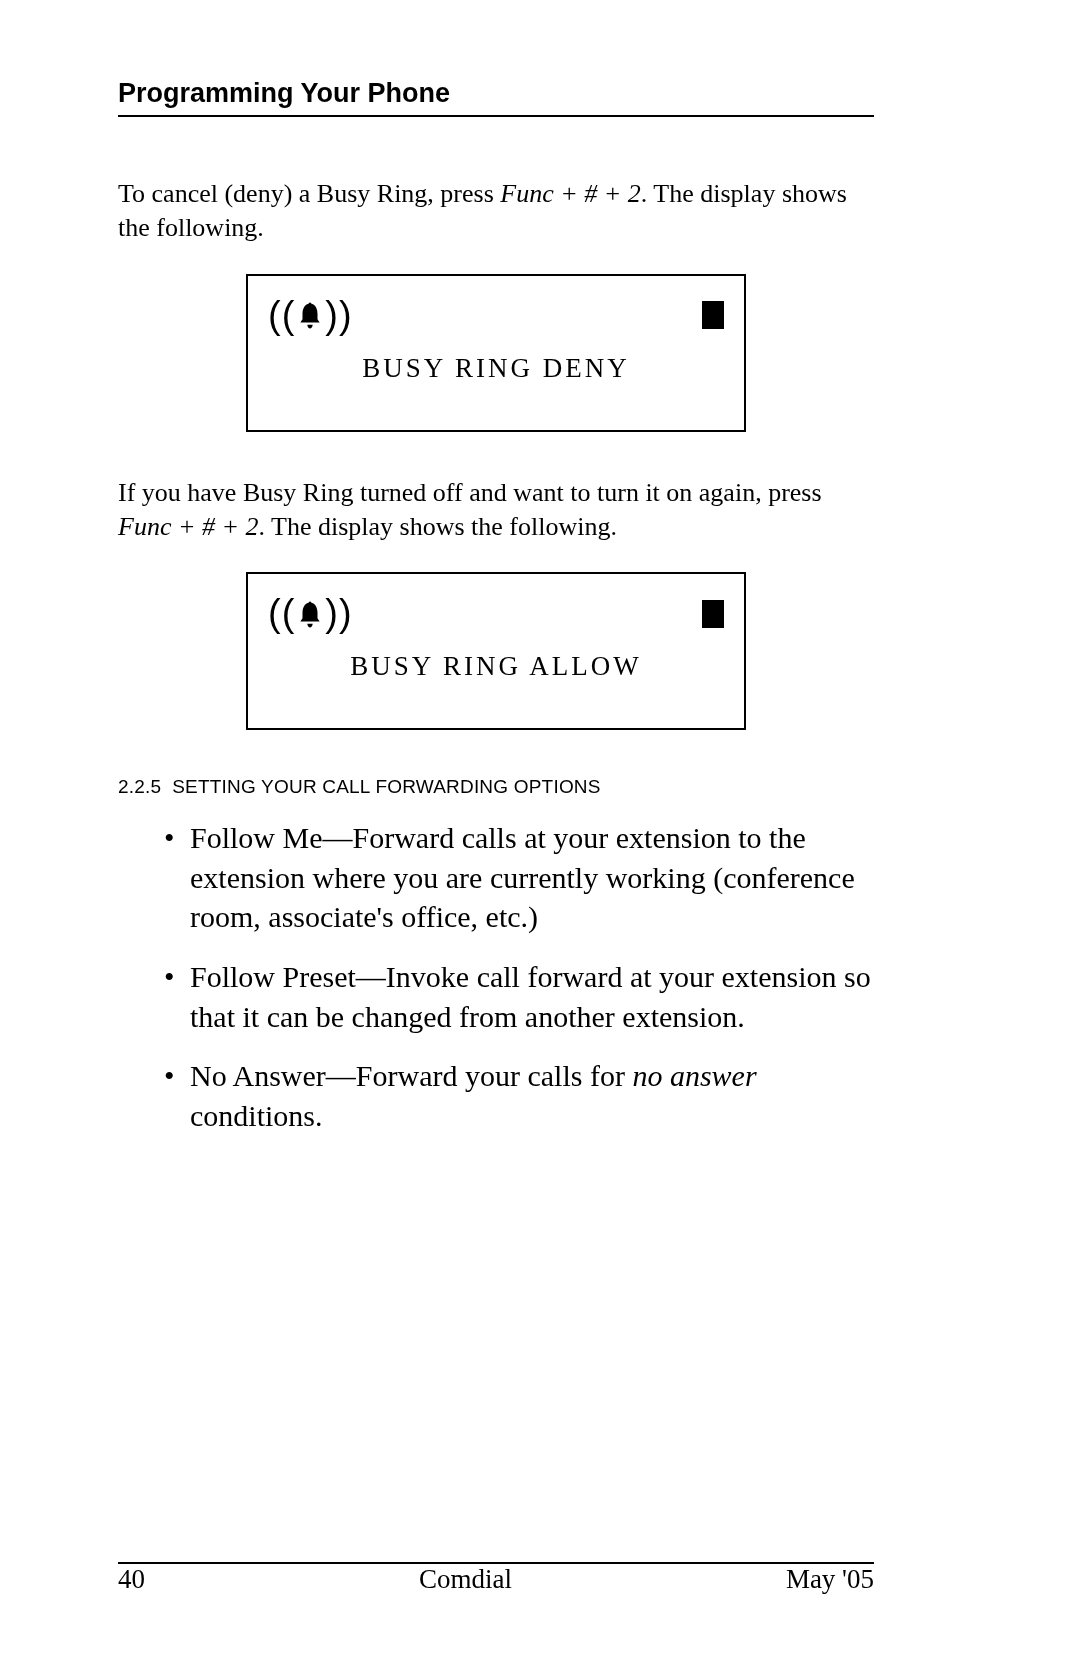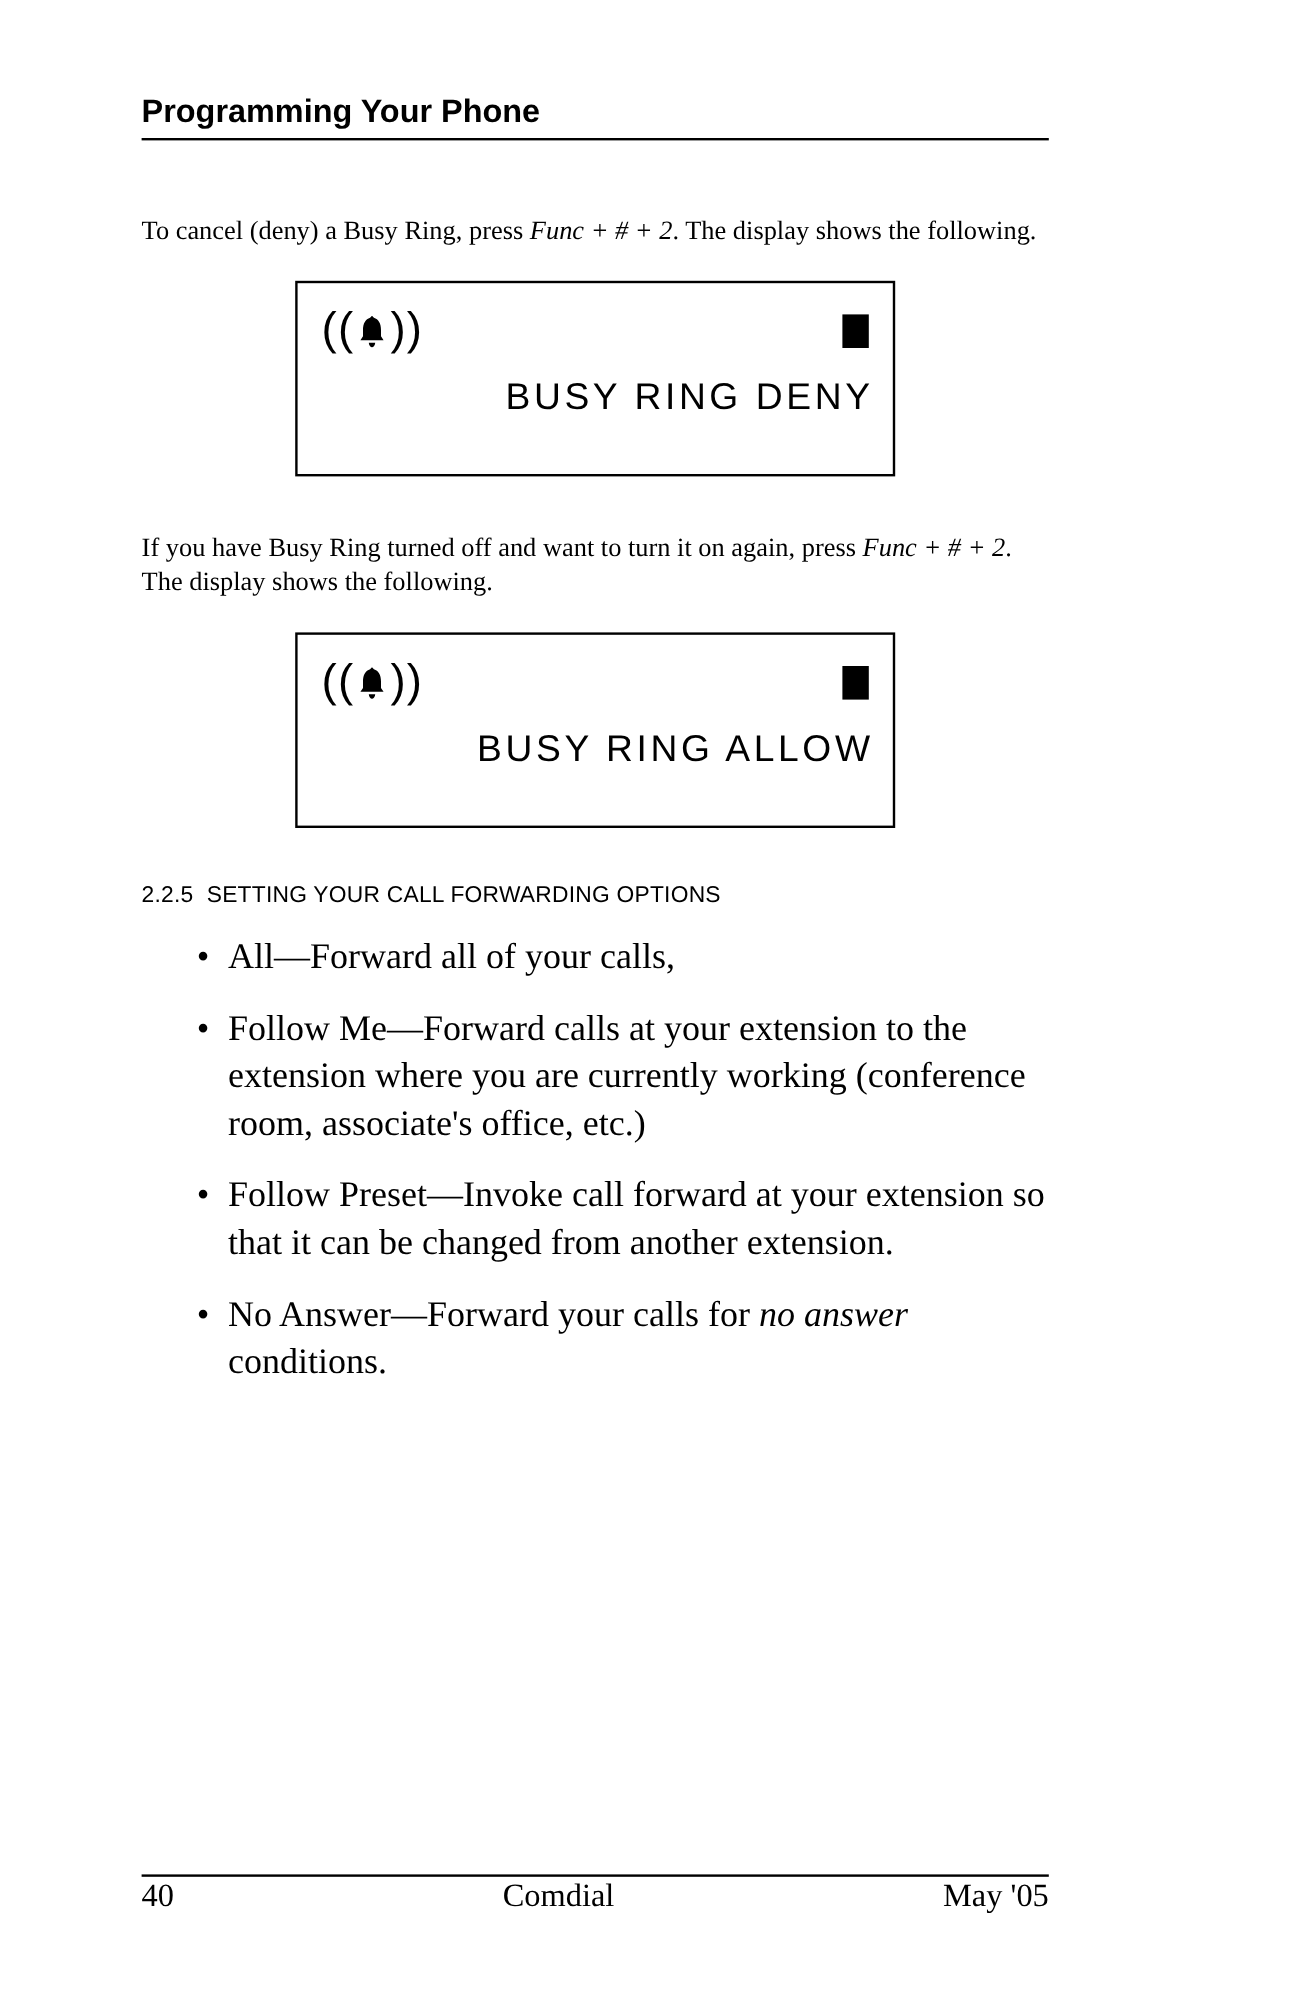--- a/index.html
+++ b/index.html
@@ -12,21 +12,21 @@
   }
   .running-head {
     font-family: Arial, Helvetica, sans-serif;
     font-weight: bold;
     font-size: 27px;
     padding-bottom: 6px;
     border-bottom: 2px solid #000;
     margin-bottom: 60px;
   }
   .body-para {
-    font-size: 22px;
+    font-size: 26px;
     line-height: 1.32;
     margin-bottom: 28px;
   }
   .italic { font-style: italic; }
   .lcd {
     width: 500px;
     border: 2px solid #000;
     margin: 28px auto 44px auto;
     padding: 18px 16px 46px 16px;
   }
@@ -42,24 +42,24 @@
     font-family: Arial, Helvetica, sans-serif;
     font-size: 38px;
     letter-spacing: 1px;
     font-weight: 400;
   }
   .bell-wrap svg { width: 26px; height: 30px; margin: 0 2px; }
   .cursor-block {
     width: 22px; height: 28px; background: #000; display: inline-block;
   }
   .lcd-text {
-    font-family: Liberation Sans, sans-serif;
-    font-size: 31px;
+    font-family: Liberation Serif, serif;
+    font-size: 27px;
     letter-spacing: 3px;
-    text-align: right;
+    text-align: center;
     margin-top: 6px;
   }
   .section-head {
     font-family: Arial, Helvetica, sans-serif;
     font-weight: normal;
     font-size: 19px;
     margin: 46px 0 20px 0;
     letter-spacing: 0.2px;
   }
   ul.bullets {
@@ -128,21 +128,20 @@
     </div>
     <div class="lcd-text">BUSY RING ALLOW</div>
   </div>
 
   <h2 class="section-head">
     <span>2.2.5</span>&nbsp;&nbsp;<span>SETTING YOUR CALL FORWARDING OPTIONS</span>
   </h2>
 
 
   <ul class="bullets">
-    <li><span>All—Forward all of your calls,</span></li>
     <li><span>Follow Me—Forward calls at your extension to the extension where you are currently working (conference room, associate's office, etc.)</span></li>
     <li><span>Follow Preset—Invoke call forward at your extension so that it can be changed from another extension.</span></li>
     <li><span>No Answer—Forward your calls for </span><span class="italic">no answer</span><span> conditions.</span></li>
   </ul>
 
   <div class="footer">
     <span>40</span>
     <span>Comdial</span>
     <span>May '05</span>
   </div>

